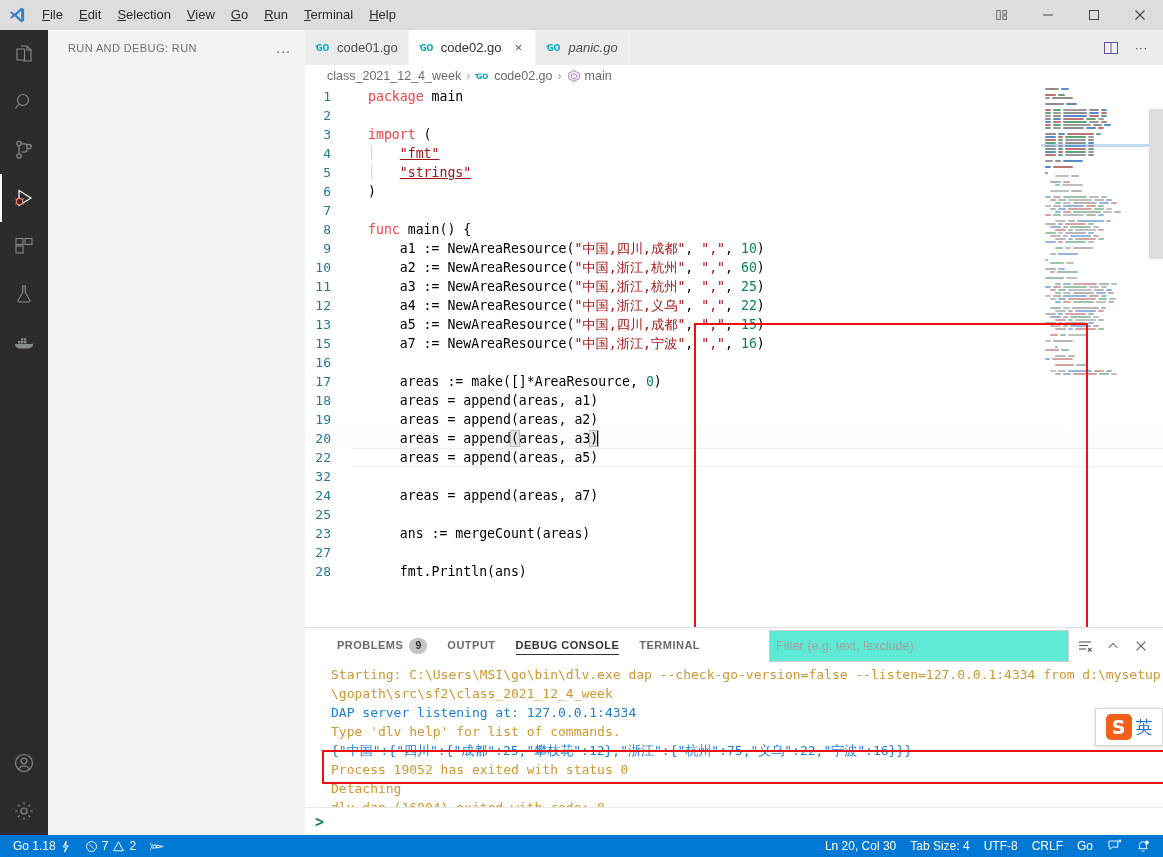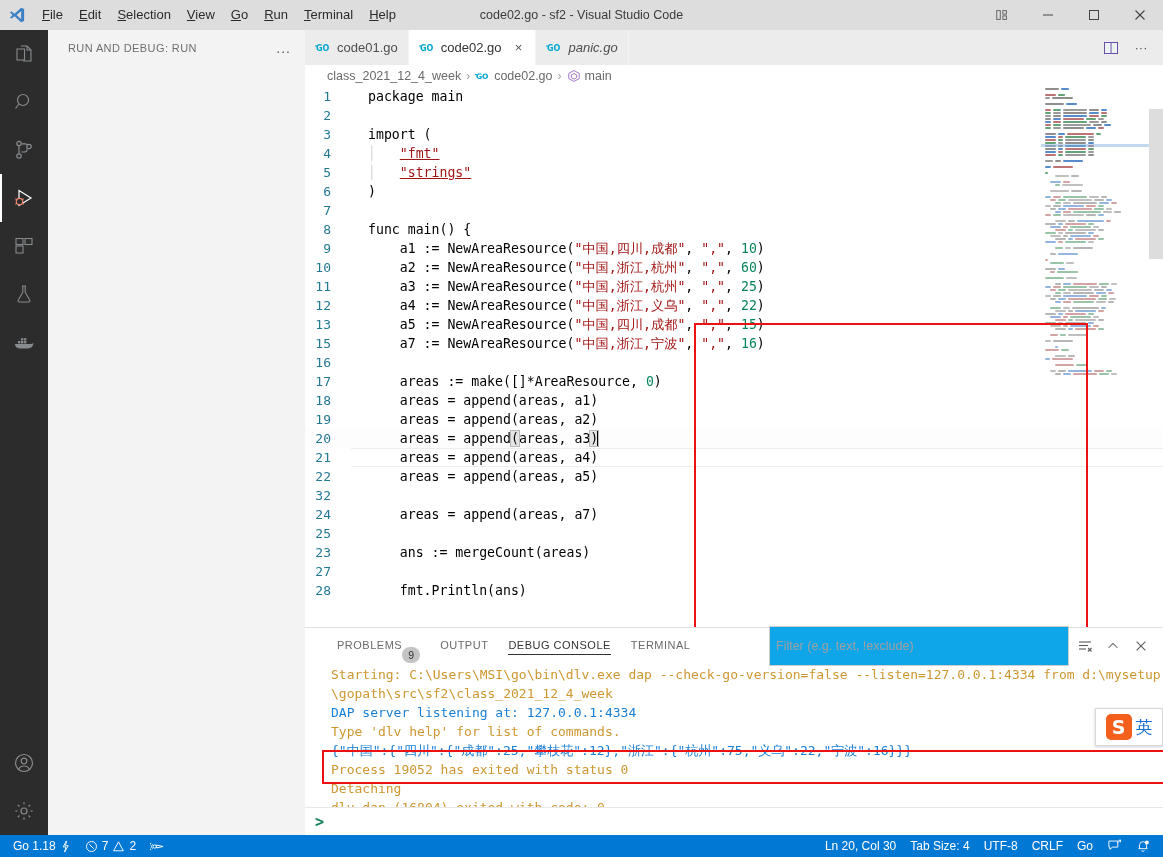--- a/index.html
+++ b/index.html
@@ -94,21 +94,21 @@
     position: relative;
   }
   .line { height: 19px; display: flex; white-space: pre; }
   .ln {
     width: 46px; flex: 0 0 46px; text-align: right; padding-right: 20px;
     color: #237893; font-size: 13px;
   }
   .ltext { padding-left: 17px; color: #000000; }
   .cur-line { background: #fdfdfd; }
   .cur-line-border { position: absolute; left: 46px; right: 0; height: 19px; border-top: 1px solid #eeeeee; border-bottom: 1px solid #eeeeee; pointer-events: none; }
-  .kw { color: #000000; }
+  .kw { color: #ef4444; }
   .str { color: #a31515; }
   .str-link { color: #a31515; text-decoration: underline; }
   .num { color: #098658; }
   .indent-guide { color: #d3d3d3; }
   .bracket-match { background: #e4e4e4; outline: 1px solid #b9b9b9; }
   .cursor { display: inline-block; width: 2px; height: 16px; background: #000; vertical-align: -3px; margin: 0 -1px; }
 
   
   .redbox { position: absolute; border: 2px solid #ee1111; pointer-events: none; z-index: 5; }
 
@@ -117,34 +117,34 @@
   .mm-line { height: 3px; display: flex; gap: 2px; padding-left: 4px; align-items: center; }
   .mm-blk { height: 2px; border-radius: 1px; }
   .editor-scrollbar { position: absolute; right: 0; top: 0; width: 14px; bottom: 0; background: transparent; }
   .editor-slider { position: absolute; right: 0; top: 22px; width: 14px; height: 150px; background: rgba(100,100,100,.22); }
 
   
   .panel { flex: 0 0 auto; height: 208px; background: #ffffff; display: flex; flex-direction: column; border-top: 1px solid #e0e0e0; position: relative; }
   .panel-header { height: 35px; display: flex; align-items: center; padding: 0 10px 0 22px; flex: 0 0 35px; }
   .panel-tab {
     font-size: 11px; letter-spacing: .5px; text-transform: uppercase; color: #6a6a6a;
-    padding: 0 10px; height: 35px; line-height: 35px; display: flex; align-items: flex-end; 
+    padding: 0 10px; height: 35px; line-height: 35px; display: flex; align-items: center; gap: 6px; font-weight: bold;
   }
   .panel-tab.active { color: #333333; position: relative; }
   .panel-tab.active::after {
     content: ""; position: absolute; left: 10px; right: 10px; bottom: 8px; height: 1px; background: #333333;
   }
   .badge {
     background: #c4c4c4; color: #333; border-radius: 9px; min-width: 18px; height: 16px;
     font-size: 10.5px; display: inline-flex; align-items: center; justify-content: center; padding: 0 5px;
     letter-spacing: 0;
   }
   .panel-actions { margin-left: auto; display: flex; align-items: center; gap: 4px; }
   .filter-input {
-    width: 300px; height: 40px; border: 1px solid #cecece; background: #0ea5e9;
+    width: 300px; height: 32px; border: 1px solid #cecece; background: #5eead4;
     font-size: 12.5px; color: #333; padding: 8px 6px; outline: none; font-family: "Liberation Sans", sans-serif;
   }
   .filter-input::placeholder { color: #a0a0a0; }
   .panel-icon { width: 24px; height: 24px; display: flex; align-items: center; justify-content: center; color: #5a5a5a; }
 
   .console {
     flex: 1 1 auto; overflow: hidden; padding: 2px 0 0 26px;
     font-family: "DejaVu Sans Mono", monospace; font-size: 13px; line-height: 19px;
     position: relative;
   }
@@ -190,21 +190,20 @@
     <div class="menu">
       <div class="menu-item"><u>F</u>ile</div>
       <div class="menu-item"><u>E</u>dit</div>
       <div class="menu-item"><u>S</u>election</div>
       <div class="menu-item"><u>V</u>iew</div>
       <div class="menu-item"><u>G</u>o</div>
       <div class="menu-item"><u>R</u>un</div>
       <div class="menu-item"><u>T</u>erminal</div>
       <div class="menu-item"><u>H</u>elp</div>
     </div>
-    <div class="win-title">code02.go - sf2 - Visual Studio Code</div>
     <div class="win-ctrls">
       <div class="win-btn">
         <svg width="14" height="14" viewBox="0 0 16 16">
             <rect x="2" y="3" width="4" height="10" fill="none" stroke="#555" stroke-width="1"></rect>
             <rect x="9" y="3" width="4" height="4" fill="none" stroke="#555" stroke-width="1"></rect>
             <rect x="9" y="9" width="4" height="4" fill="none" stroke="#555" stroke-width="1"></rect>
           </svg>
       </div>
       <div class="win-btn">
         <svg width="12" height="12" viewBox="0 0 12 12">
@@ -383,21 +382,20 @@
             <div class="line"><span class="ln">10</span><span class="ltext">    a2 := NewAreaResource(<span class="str">"中国,浙江,杭州"</span>, <span class="str">","</span>, <span class="num">60</span>)</span></div>
             <div class="line"><span class="ln">11</span><span class="ltext">    a3 := NewAreaResource(<span class="str">"中国,浙江,杭州"</span>, <span class="str">","</span>, <span class="num">25</span>)</span></div>
             <div class="line"><span class="ln">12</span><span class="ltext">    a4 := NewAreaResource(<span class="str">"中国,浙江,义乌"</span>, <span class="str">","</span>, <span class="num">22</span>)</span></div>
             <div class="line"><span class="ln">13</span><span class="ltext">    a5 := NewAreaResource(<span class="str">"中国,四川,成都"</span>, <span class="str">","</span>, <span class="num">15</span>)</span></div>
             <div class="line"><span class="ln">15</span><span class="ltext">    a7 := NewAreaResource(<span class="str">"中国,浙江,宁波"</span>, <span class="str">","</span>, <span class="num">16</span>)</span></div>
             <div class="line"><span class="ln">16</span><span class="ltext"></span></div>
             <div class="line"><span class="ln">17</span><span class="ltext">    areas := make([]*AreaResource, <span class="num">0</span>)</span></div>
             <div class="line"><span class="ln">18</span><span class="ltext">    areas = append(areas, a1)</span></div>
             <div class="line"><span class="ln">19</span><span class="ltext">    areas = append(areas, a2)</span></div>
             <div class="line cur-line"><span class="ln">20</span><span class="ltext">    areas = append<span class="bracket-match">(</span>areas, a3<span class="bracket-match">)</span><span class="cursor"></span></span></div>
-            <div class="line"><span class="ln">21</span><span class="ltext">    areas = append(areas, a4)</span></div>
             <div class="line"><span class="ln">22</span><span class="ltext">    areas = append(areas, a5)</span></div>
             <div class="line"><span class="ln">32</span></div>
             <div class="line"><span class="ln">24</span><span class="ltext">    areas = append(areas, a7)</span></div>
             <div class="line"><span class="ln">25</span><span class="ltext"></span></div>
             <div class="line"><span class="ln">23</span><span class="ltext">    ans := mergeCount(areas)</span></div>
             <div class="line"><span class="ln">27</span><span class="ltext"></span></div>
             <div class="line"><span class="ln">28</span><span class="ltext">    fmt.Println(ans)</span></div>
           </div>
 
         <div class="minimap" id="minimap">

